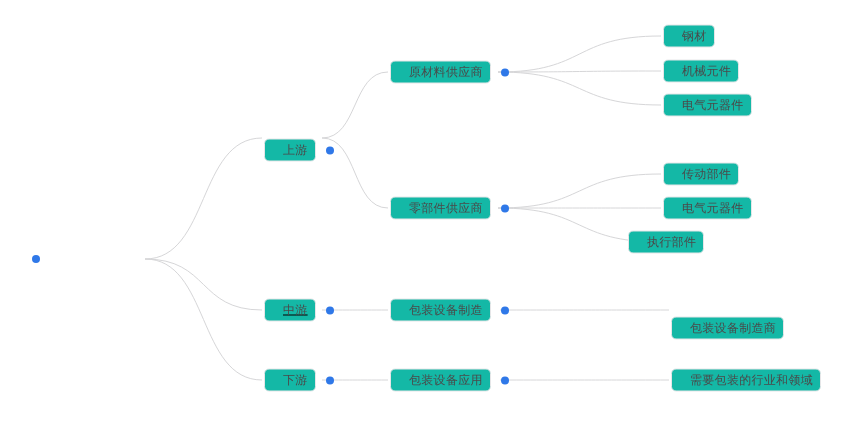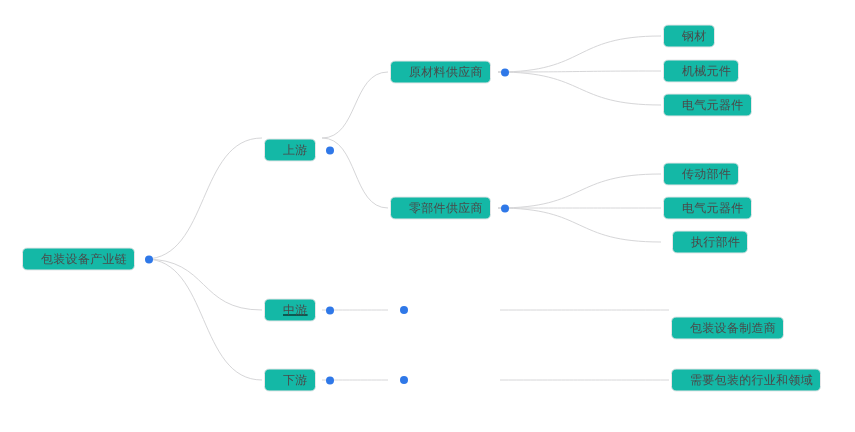--- a/index.html
+++ b/index.html
@@ -67,21 +67,20 @@
       <path d="M 498 72 C 587.65 72, 571.35 71, 661 71" fill="none" stroke="#d6d6d8" stroke-width="1"></path>
       <path d="M 498 72 C 587.65 72, 571.35 105, 661 105" fill="none" stroke="#d6d6d8" stroke-width="1"></path>
       <path d="M 498 208 C 587.65 208, 571.35 174, 661 174" fill="none" stroke="#d6d6d8" stroke-width="1"></path>
       <path d="M 498 208 C 587.65 208, 571.35 208, 661 208" fill="none" stroke="#d6d6d8" stroke-width="1"></path>
       <path d="M 498 208 C 587.65 208, 571.35 242, 661 242" fill="none" stroke="#d6d6d8" stroke-width="1"></path>
       <path d="M 500 310 C 592.95 310, 576.05 310, 669 310" fill="none" stroke="#d6d6d8" stroke-width="1"></path>
       <path d="M 500 380 C 592.95 380, 576.05 380, 669 380" fill="none" stroke="#d6d6d8" stroke-width="1"></path>
     </svg>
   <div id="node-layer">
       <div class="node" style="left: 22px; top: 259px; transform: translateY(-50%);">
-        <span class="node-label">包装设备产业链</span>
         <span class="node-dot"></span>
       </div>
       <div class="node" style="left: 264px; top: 138px; transform: translateY(-50%); margin-top: 12px;">
         <span class="node-label">上游</span>
         <span class="node-dot"></span>
       </div>
       <div class="node" style="left: 264px; top: 310px; transform: translateY(-50%); text-decoration: underline;">
         <span class="node-label">中游</span>
         <span class="node-dot"></span>
       </div>
@@ -91,41 +90,43 @@
       </div>
       <div class="node" style="left: 390px; top: 72px; transform: translateY(-50%);">
         <span class="node-label">原材料供应商</span>
         <span class="node-dot"></span>
       </div>
       <div class="node" style="left: 390px; top: 208px; transform: translateY(-50%);">
         <span class="node-label">零部件供应商</span>
         <span class="node-dot"></span>
       </div>
       <div class="node" style="left: 390px; top: 310px; transform: translateY(-50%);">
+        <span class="node-label">包装设备制造</span>
         <span class="node-dot"></span>
       </div>
       <div class="node" style="left: 390px; top: 380px; transform: translateY(-50%);">
+        <span class="node-label">包装设备应用</span>
         <span class="node-dot"></span>
       </div>
       <div class="node leaf" style="left: 663px; top: 36px; transform: translateY(-50%);">
         <span class="node-label">钢材</span>
       </div>
       <div class="node leaf" style="left: 663px; top: 71px; transform: translateY(-50%); border-radius: 10px;">
         <span class="node-label">机械元件</span>
       </div>
       <div class="node leaf" style="left: 663px; top: 105px; transform: translateY(-50%); justify-content: center;">
         <span class="node-label">电气元器件</span>
       </div>
       <div class="node leaf" style="left: 663px; top: 174px; transform: translateY(-50%);">
         <span class="node-label">传动部件</span>
       </div>
       <div class="node leaf" style="left: 663px; top: 208px; transform: translateY(-50%);">
         <span class="node-label">电气元器件</span>
       </div>
-      <div class="node leaf" style="left: 672px; top: 242px; transform: translateY(-50%);">
+      <div class="node leaf" style="left: 628px; top: 242px; transform: translateY(-50%);">
         <span class="node-label">执行部件</span>
       </div>
       <div class="node leaf" style="left: 671px; top: 328px; transform: translateY(-50%);">
         <span class="node-label">包装设备制造商</span>
       </div>
       <div class="node leaf" style="left: 671px; top: 380px; transform: translateY(-50%);">
         <span class="node-label">需要包装的行业和领域</span>
       </div>
     </div>
 </div>

